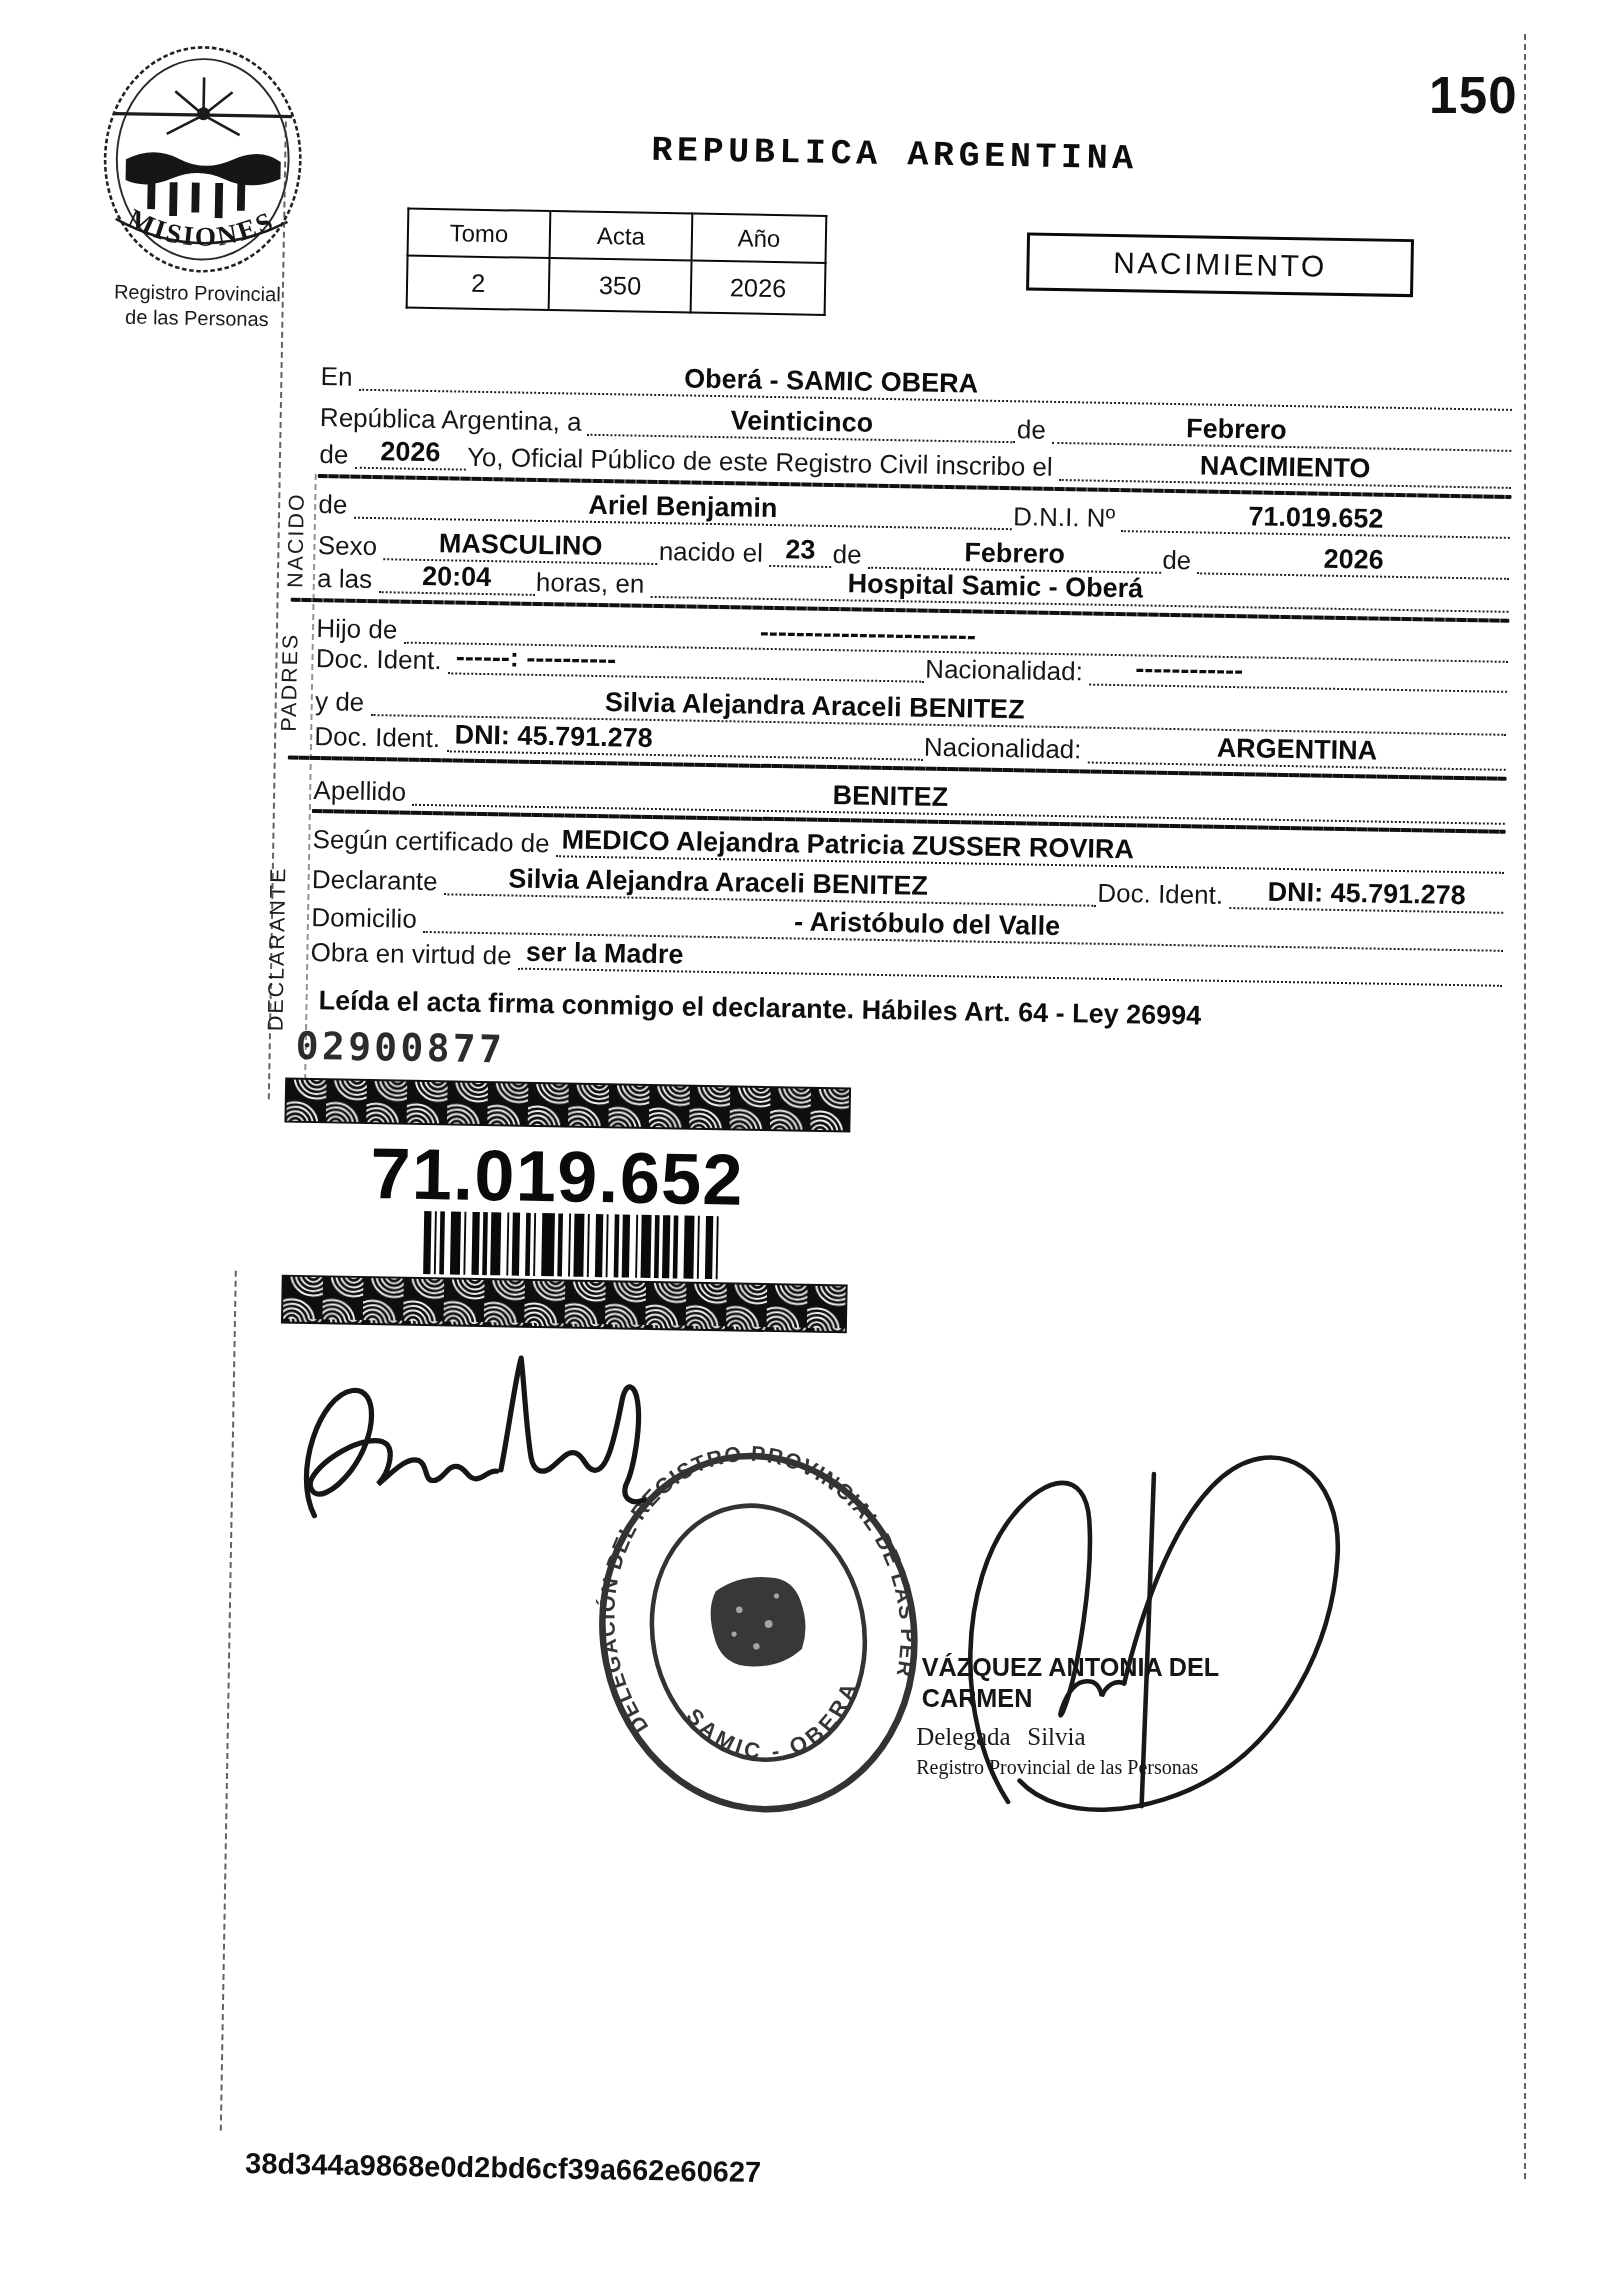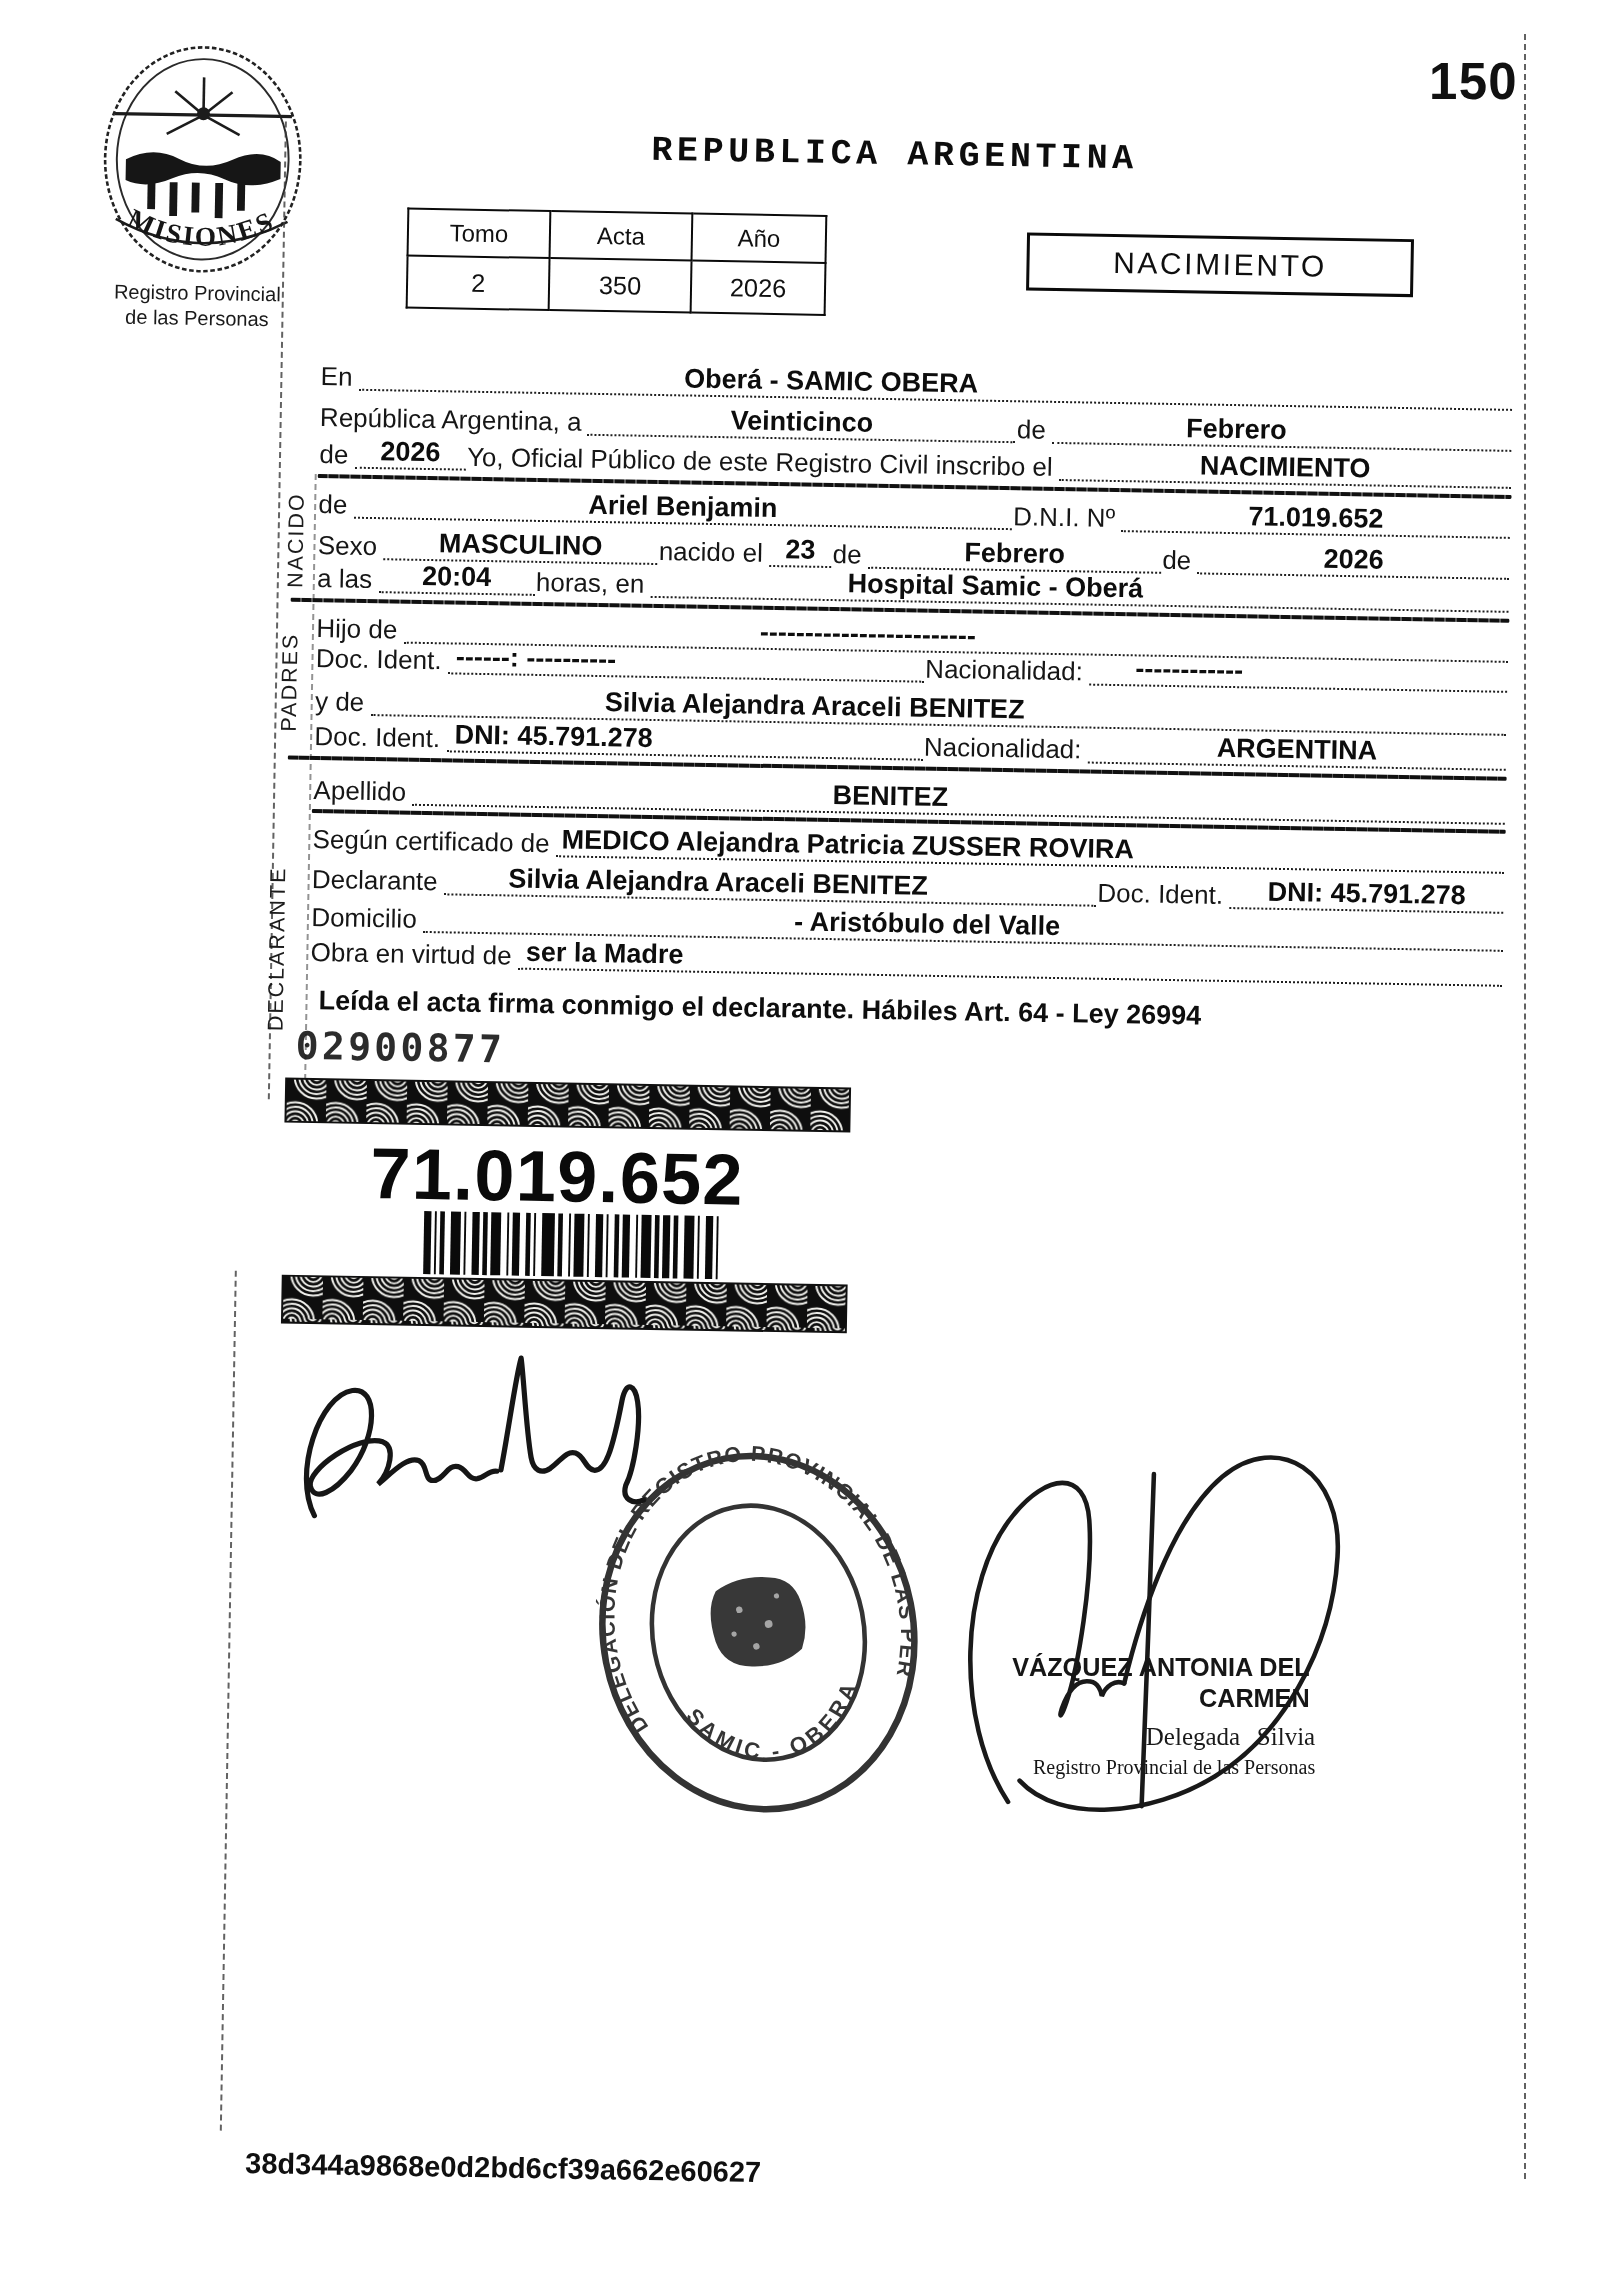--- a/index.html
+++ b/index.html
@@ -3,21 +3,21 @@
 <meta charset="utf-8">
 <style>
   html,body{margin:0;padding:0;width:1617px;height:2284px;background:#ffffff;overflow:hidden;}
   body{font-family:"Liberation Sans", sans-serif;color:#141414;}
   #doc{position:absolute;inset:0;width:1617px;height:2284px;background:#fff;}
   #tilt{position:absolute;inset:0;transform:rotate(1deg);transform-origin:261px 0px;}
 
   .abs{position:absolute;}
 
   
-  .page-number{left:1429px;top:52px;font-size:51px;font-weight:600;letter-spacing:1.3px;color:#111;}
+  .page-number{left:1429px;top:66px;font-size:51px;font-weight:600;letter-spacing:1.3px;color:#111;}
   .vdash{position:absolute;width:0;border-left:2.6px dashed #3c3c3c;opacity:.8;}
 
   
   .org-name{left:69px;top:282px;width:267px;text-align:center;font-size:20px;line-height:25px;color:#1a1a1a;}
   .doc-title{left:654px;top:124px;font-family:"Liberation Mono", monospace;font-weight:bold;font-size:35px;letter-spacing:4.6px;color:#0d0d0d;white-space:nowrap;}
 
   table.acta{position:absolute;left:411px;top:205px;border-collapse:collapse;background:#fff;}
   table.acta td{border:2.6px solid #0a0a0a;text-align:center;font-size:24px;color:#111;}
   table.acta tr.hd td{height:43px;}
   table.acta tr.vl td{height:48px;font-size:25.4px;}
@@ -35,21 +35,21 @@
 
   .sq{position:absolute;height:3.9px;background:repeating-linear-gradient(89deg,#101010 0 9.8px,#5a5a5a 9.8px 11px);border-radius:1.3px;}
 
   .vlabel{position:absolute;text-align:center;font-size:21.5px;letter-spacing:2px;color:#1c1c1c;transform:rotate(-90deg);}
 
   .closing-line{left:336px;top:984px;font-size:27px;font-weight:bold;color:#0e0e0e;white-space:nowrap;}
   .serial{left:314px;top:1023px;font-family:"DejaVu Sans Mono", monospace;font-weight:bold;font-size:38px;letter-spacing:3.3px;color:#1b1b1b;opacity:.92;}
   .big-dni{left:391px;top:1130px;font-size:72px;font-weight:bold;letter-spacing:1.3px;color:#0a0a0a;}
   .hash{left:283px;top:2147px;font-size:29px;font-weight:bold;color:#101010;letter-spacing:0;}
 
-  .official{left:976px;top:1637px;width:369px;text-align:right;transform:rotate(-1deg);}
+  .official{left:946px;top:1637px;width:369px;text-align:left;transform:rotate(-1deg);}
   .official .o-name{font-size:26px;font-weight:bold;color:#161616;transform:scaleX(.97);letter-spacing:0;}
   .official .o-title{font-family:"Liberation Serif", serif;font-size:25px;color:#1a1a1a;margin-top:9px;word-spacing:10.4px;}
   .official .o-org{font-family:"Liberation Serif", serif;font-size:20px;font-weight:normal;color:#161616;margin-top:5.2px;}
 
   svg{position:absolute;overflow:visible;}
 </style>
 </head>
 <body>
 
 <div id="doc">

